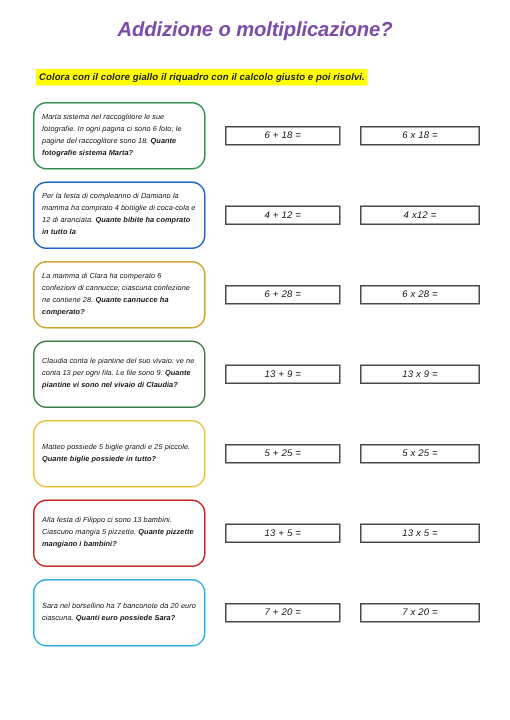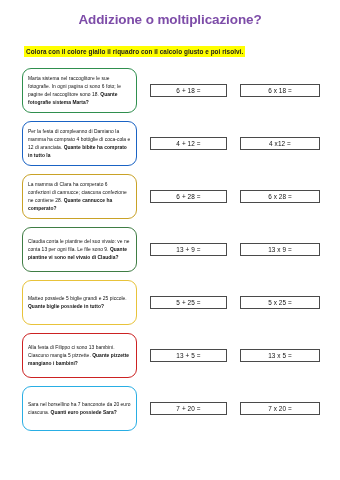--- a/index.html
+++ b/index.html
@@ -14,20 +14,21 @@
     font-family: "Liberation Sans", sans-serif;
     position: relative;
   }
   #worksheet {
     position: absolute;
     left: 0; top: 0;
     width: 340px;
     height: 480px;
     background: #ffffff;
     box-sizing: border-box;
+    font-style: italic;
   }
   #title {
     text-align: center;
     color: #7d4ca8;
     font-size: 13.5px;
     font-weight: bold;
     letter-spacing: -0.1px;
     padding-top: 13px;
     line-height: 1.1;
   }

